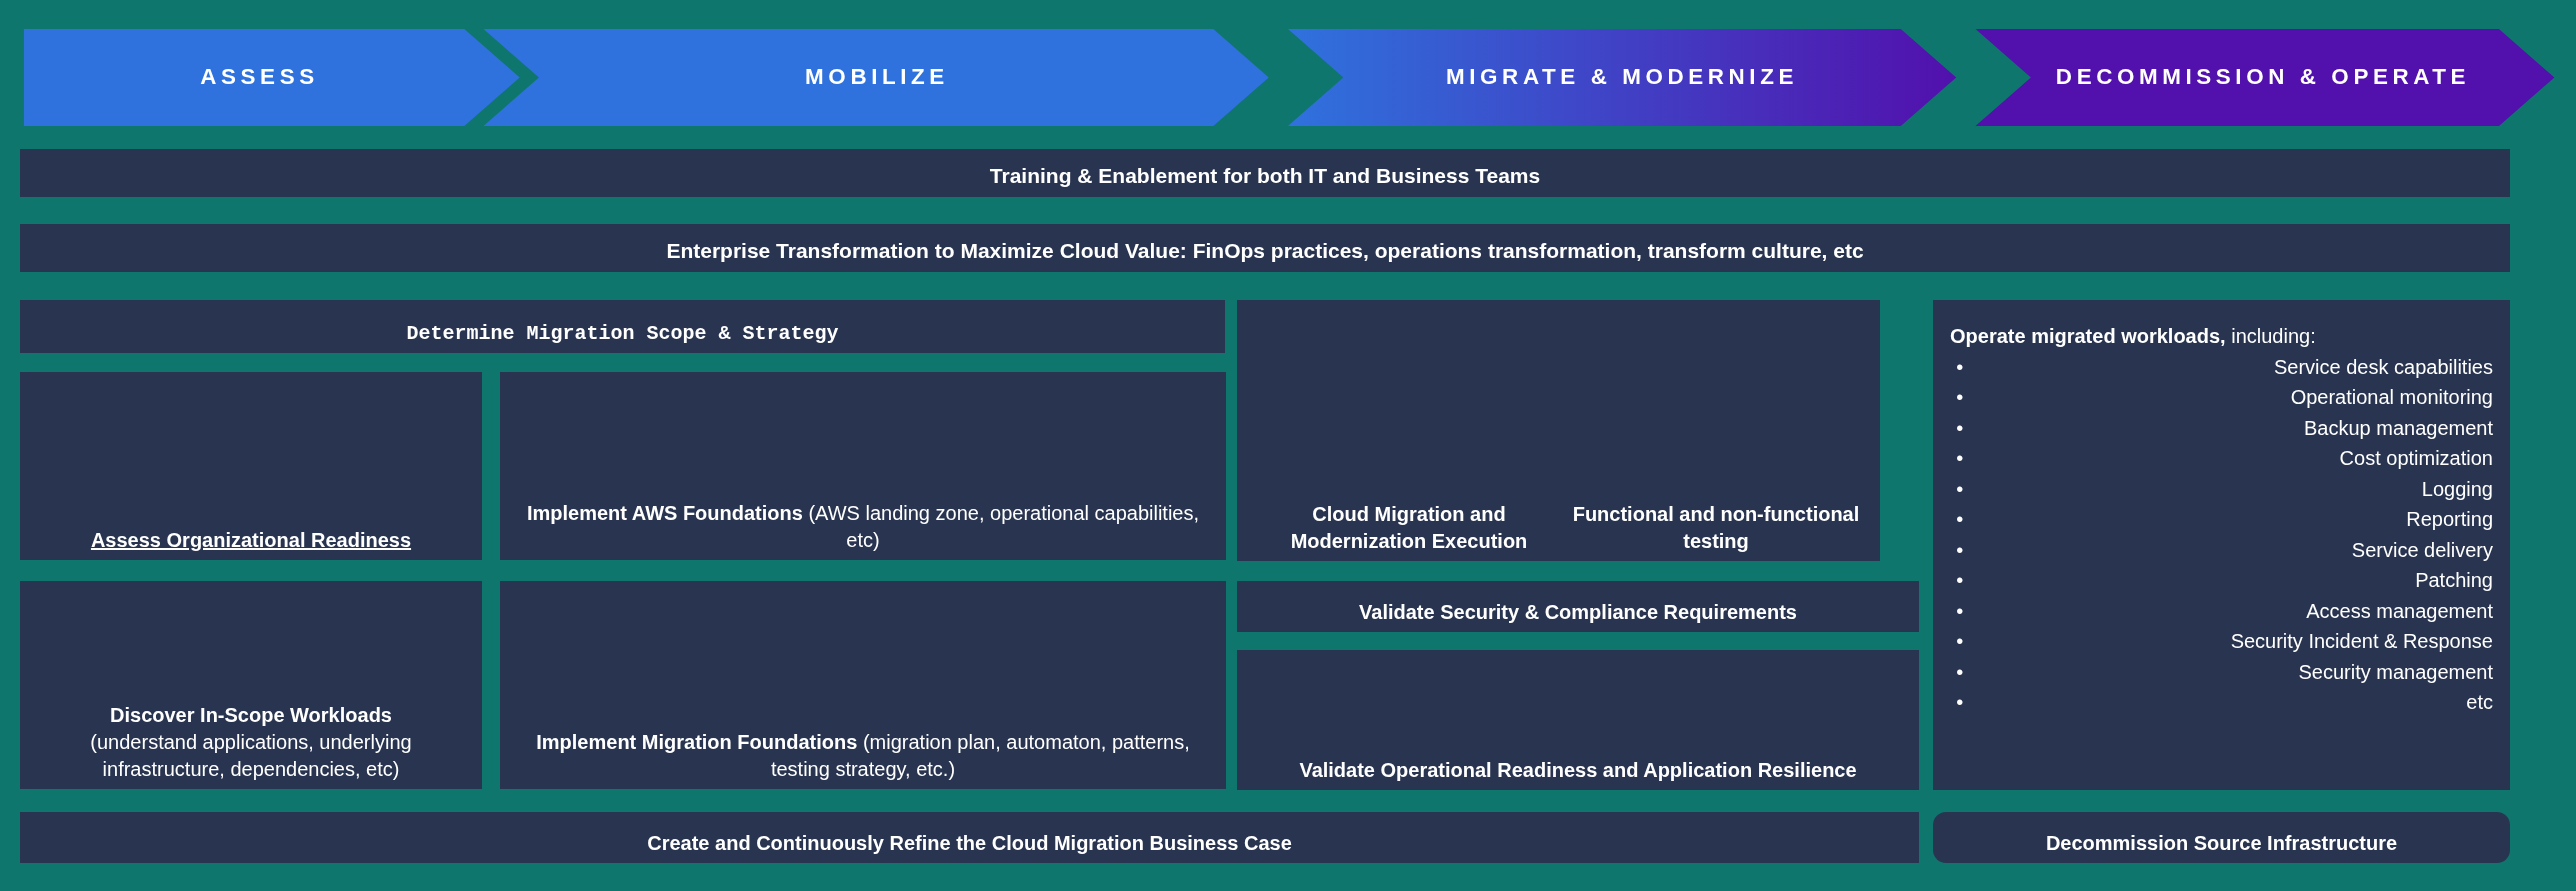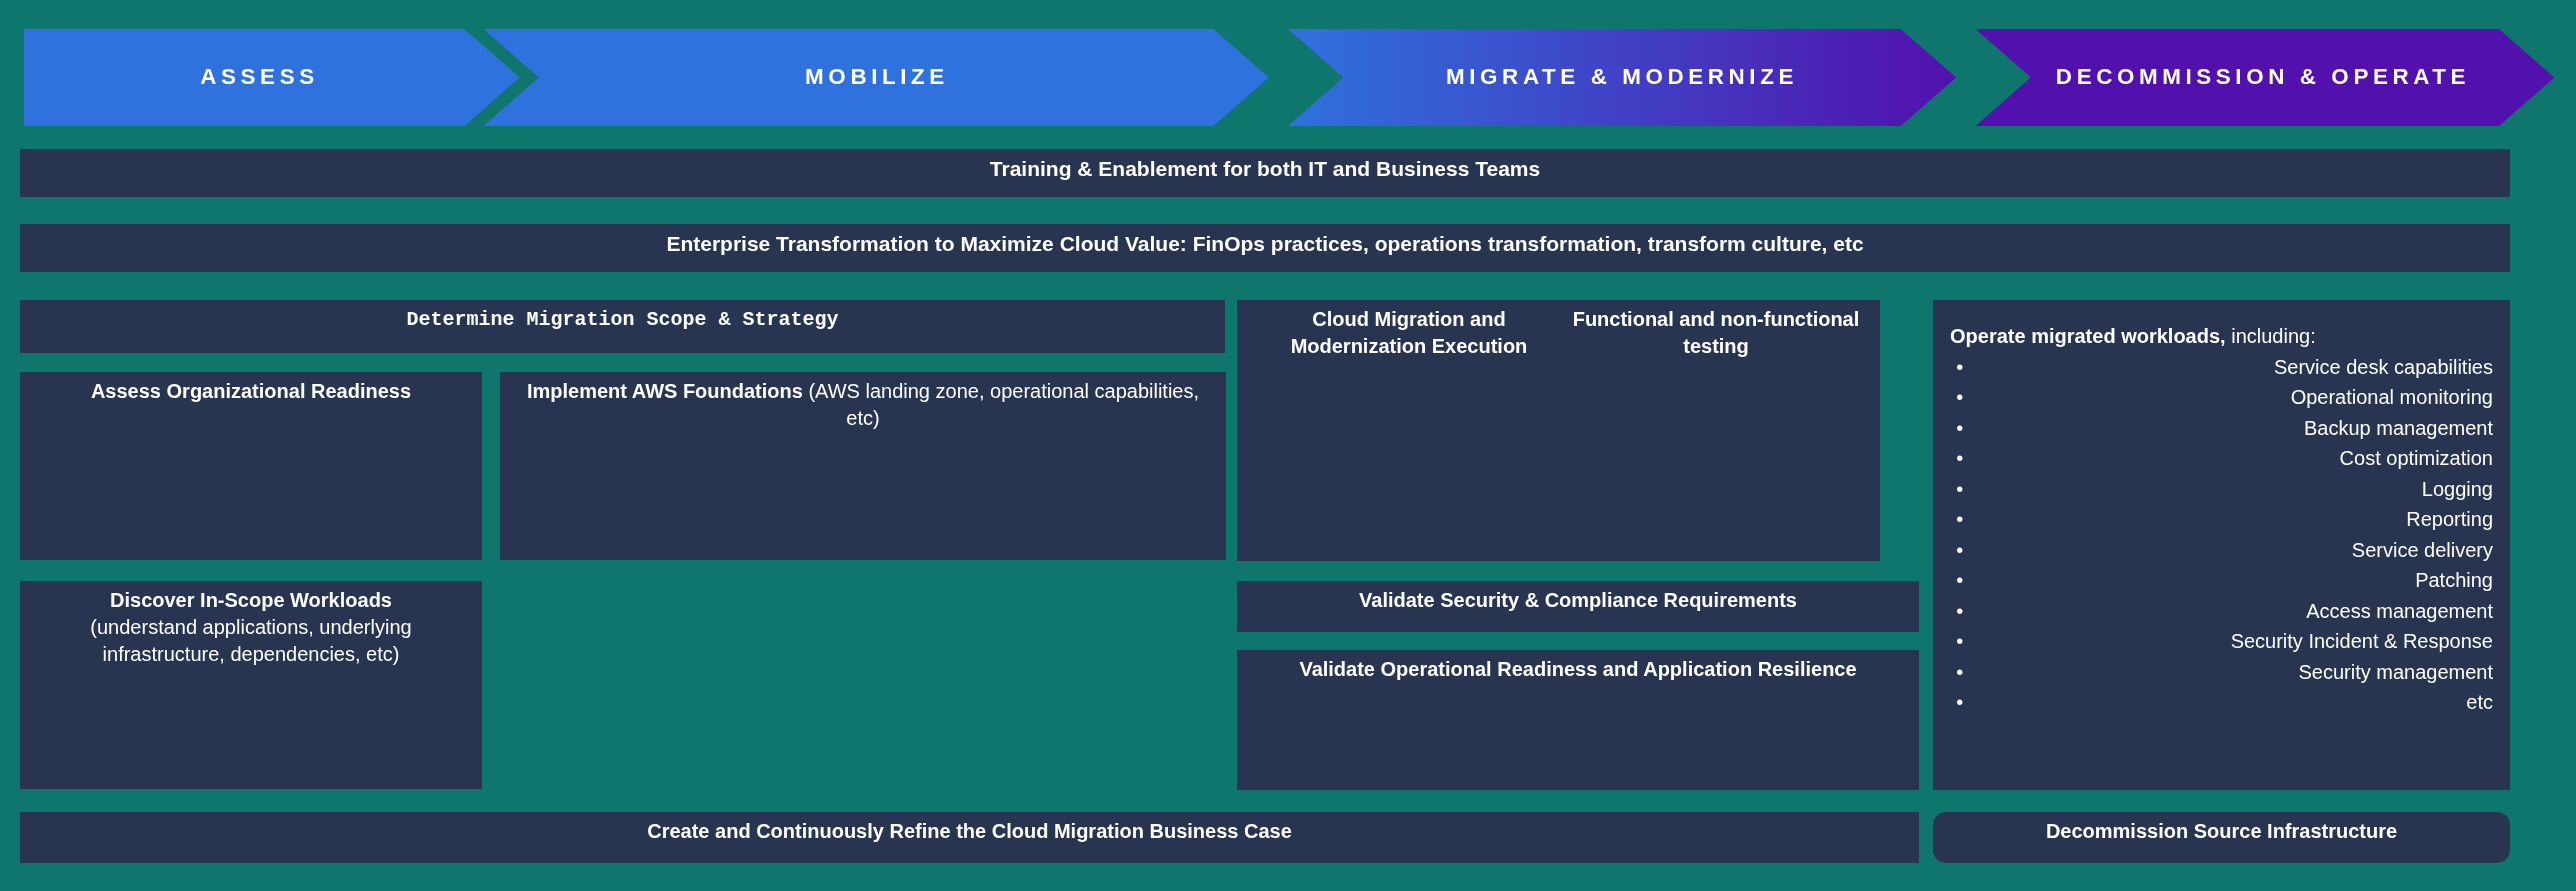--- a/index.html
+++ b/index.html
@@ -41,21 +41,21 @@
     line-height: 1.28;
     pointer-events: none;
   }
 
   
   .panel {
     position: absolute;
     background: #293550;
     color: #ffffff;
     display: flex;
-    align-items: flex-start;
+    align-items: flex-end;
     justify-content: center;
     text-align: center;
     padding: 6.2px 12.4px;
   }
   .panel .txt {
     font-size: 20px;
     line-height: 1.35;
   }
   .panel .txt b { font-weight: bold; }
 
@@ -131,32 +131,35 @@
   </div>
 
   <div class="panel band" style="left:20px; top:224px; width:2490px; height:48px;">
     <span class="txt"><b>Enterprise Transformation to Maximize Cloud Value:</b><span> FinOps practices, operations transformation, transform culture, etc</span></span>
   </div>
 
   <div class="panel" style="left:20px; top:300px; width:1205px; height:53px;">
     <span class="txt" style="font-weight:bold;font-family:Liberation Mono, monospace;">Determine Migration Scope &amp; Strategy</span>
   </div>
 
-  <div class="panel" style="left:20px; top:372px; width:462px; height:188px;">
+  <div class="panel" style="left:20px; top:372px; width:462px; height:188px;text-decoration:underline;">
     <span class="txt" style="font-weight:bold;">Assess Organizational Readiness</span>
   </div>
 
   <div class="panel" style="left:20px; top:581px; width:462px; height:208px;">
     <span class="txt"><b>Discover In-Scope Workloads</b><br><span>(understand applications, underlying infrastructure, dependencies, etc)</span></span>
   </div>
 
   <div class="panel" style="left:500px; top:372px; width:726px; height:188px;">
     <span class="txt"><b>Implement AWS Foundations</b><span> (AWS landing zone, operational capabilities, etc)</span></span>
   </div>
 
+  <div class="panel" style="left:500px; top:581px; width:726px; height:208px;">
+    <span class="txt"><b>Implement Migration Foundations</b><span> (migration plan, automaton, patterns, testing strategy, etc.)</span></span>
+  </div>
 
   <div class="panel" style="left:1237px; top:300px; width:344px; height:261px;">
     <span class="txt" style="font-weight:bold;">Cloud Migration and Modernization Execution</span>
   </div>
 
   <div class="panel" style="left:1552px; top:300px; width:328px; height:261px;">
     <span class="txt" style="font-weight:bold;">Functional and non-functional testing</span>
   </div>
 
   <div class="panel" style="left:1237px; top:581px; width:682px; height:51px;">

